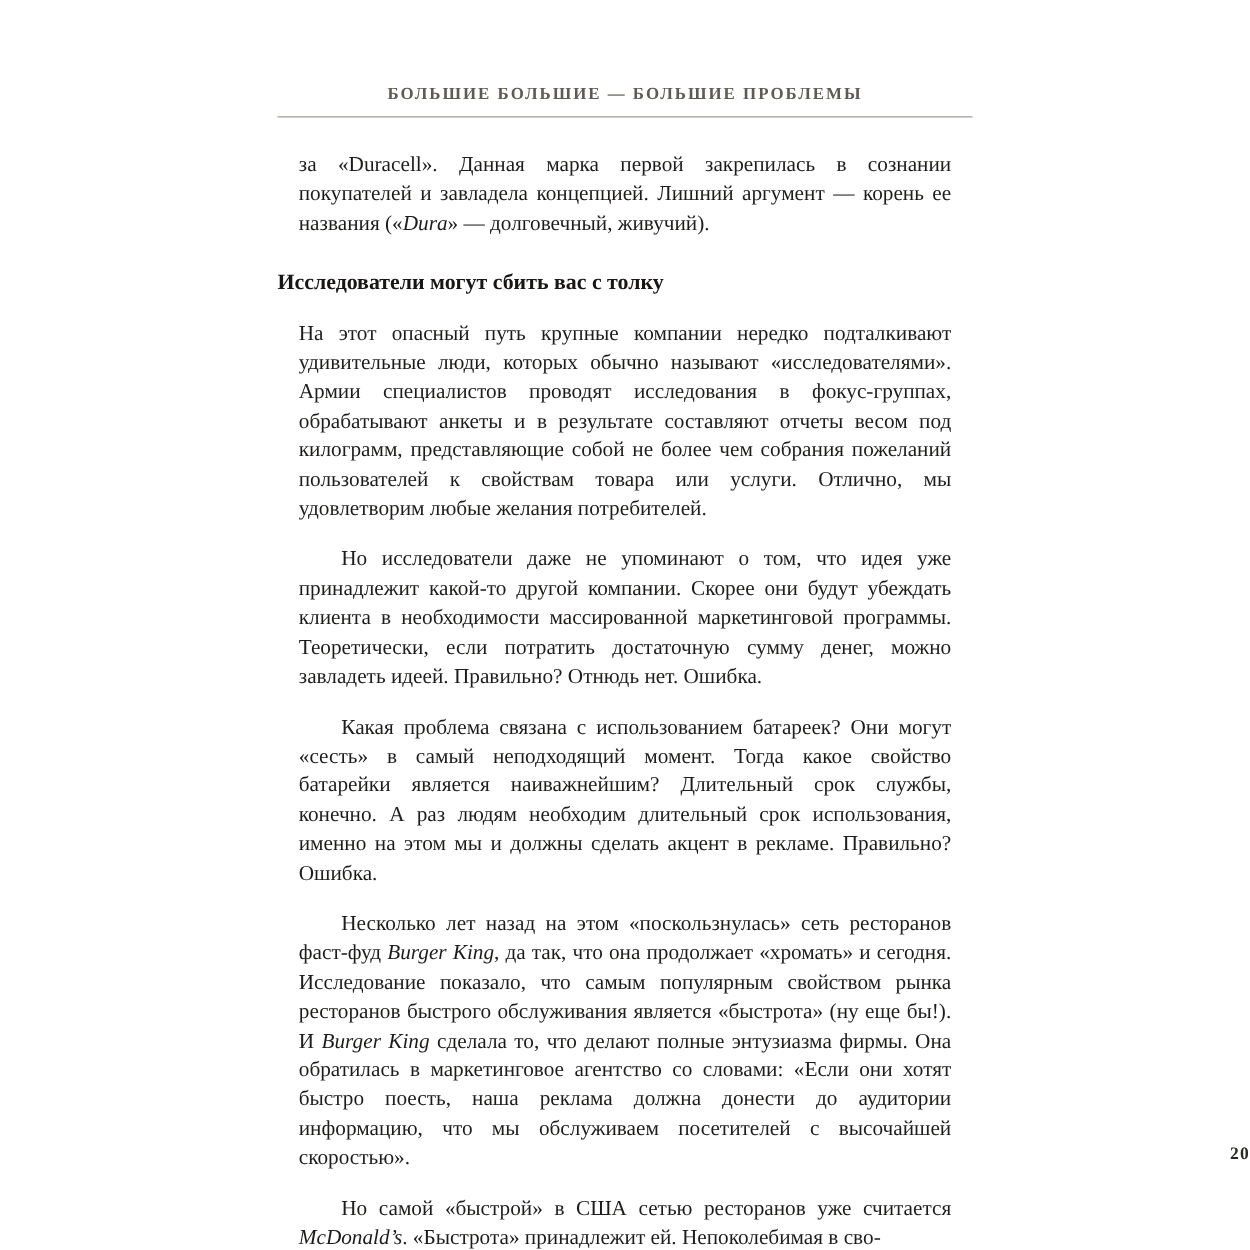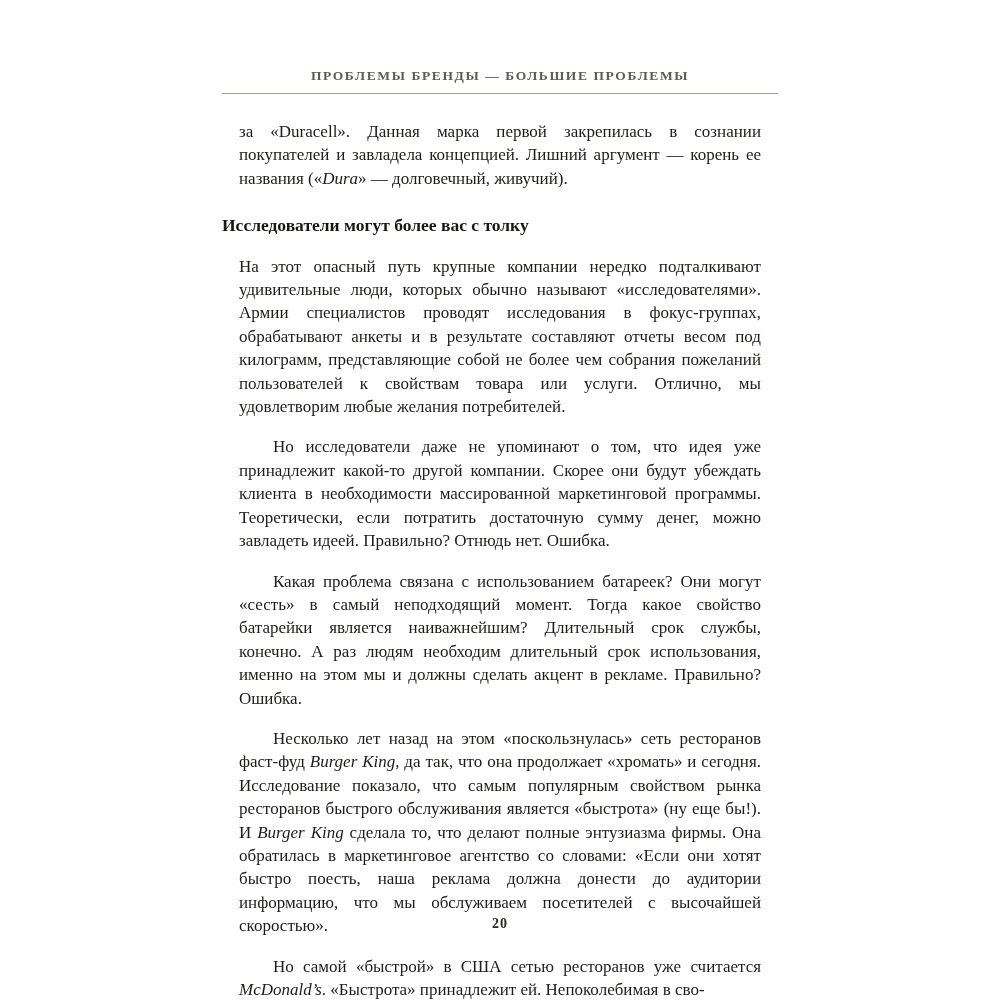--- a/index.html
+++ b/index.html
@@ -48,39 +48,39 @@
     font-weight: bold;
     color: #181715;
     margin: 24px 0 13px 0;
     text-align: left;
   }
   .page-number {
     position: absolute;
     left: 0;
     right: 0;
     top: 916px;
-    text-align: center;
+    text-align: right;
     font-size: 14px;
     font-weight: bold;
     letter-spacing: 1px;
     color: #2a2925;
   }
 </style>
 </head>
 <body>
 
 <div class="book-page">
   <div class="running-header">
-    <div class="header-title">ПРОБЛЕМЫ БРЕНДЫ — БОЛЬШИЕ ПРОБЛЕМЫ</div>
+    <div class="header-title">БОЛЬШИЕ БОЛЬШИЕ — БОЛЬШИЕ ПРОБЛЕМЫ</div>
     <div class="header-rule"></div>
   </div>
 
   <div class="body-text" id="content">
       <p class="paragraph"><span>за «Duracell». Данная марка первой закрепилась в сознании покупателей и завладела концепцией. Лишний аргумент — корень ее названия («</span><em>Dura</em><span>» — долговечный, живучий).</span></p>
-      <h2 class="section-heading">Исследователи могут более вас с толку</h2>
+      <h2 class="section-heading">Исследователи могут сбить вас с толку</h2>
       <p class="paragraph"><span>На этот опасный путь крупные компании нередко подталкивают удивительные люди, которых обычно называют «исследователями». Армии специалистов проводят исследования в фокус-группах, обрабатывают анкеты и в результате составляют отчеты весом под килограмм, представляющие собой не более чем собрания пожеланий пользователей к свойствам товара или услуги. Отлично, мы удовлетворим любые желания потребителей.</span></p>
       <p class="paragraph indent"><span>Но исследователи даже не упоминают о том, что идея уже принадлежит какой-то другой компании. Скорее они будут убеждать клиента в необходимости массированной маркетинговой программы. Теоретически, если потратить достаточную сумму денег, можно завладеть идеей. Правильно? Отнюдь нет. Ошибка.</span></p>
       <p class="paragraph indent"><span>Какая проблема связана с использованием батареек? Они могут «сесть» в самый неподходящий момент. Тогда какое свойство батарейки является наиважнейшим? Длительный срок службы, конечно. А раз людям необходим длительный срок использования, именно на этом мы и должны сделать акцент в рекламе. Правильно? Ошибка.</span></p>
       <p class="paragraph indent"><span>Несколько лет назад на этом «поскользнулась» сеть ресторанов фаст-фуд </span><em>Burger King</em><span>, да так, что она продолжает «хромать» и сегодня. Исследование показало, что самым популярным свойством рынка ресторанов быстрого обслуживания является «быстрота» (ну еще бы!). И </span><em>Burger King</em><span> сделала то, что делают полные энтузиазма фирмы. Она обратилась в маркетинговое агентство со словами: «Если они хотят быстро поесть, наша реклама должна донести до аудитории информацию, что мы обслуживаем посетителей с высочайшей скоростью».</span></p>
       <p class="paragraph indent"><span>Но самой «быстрой» в США сетью ресторанов уже считается </span><em>McDonald’s</em><span>. «Быстрота» принадлежит ей. Непоколебимая в сво-</span></p>
     </div>
 
   <div class="page-number">20</div>
 </div>
 

